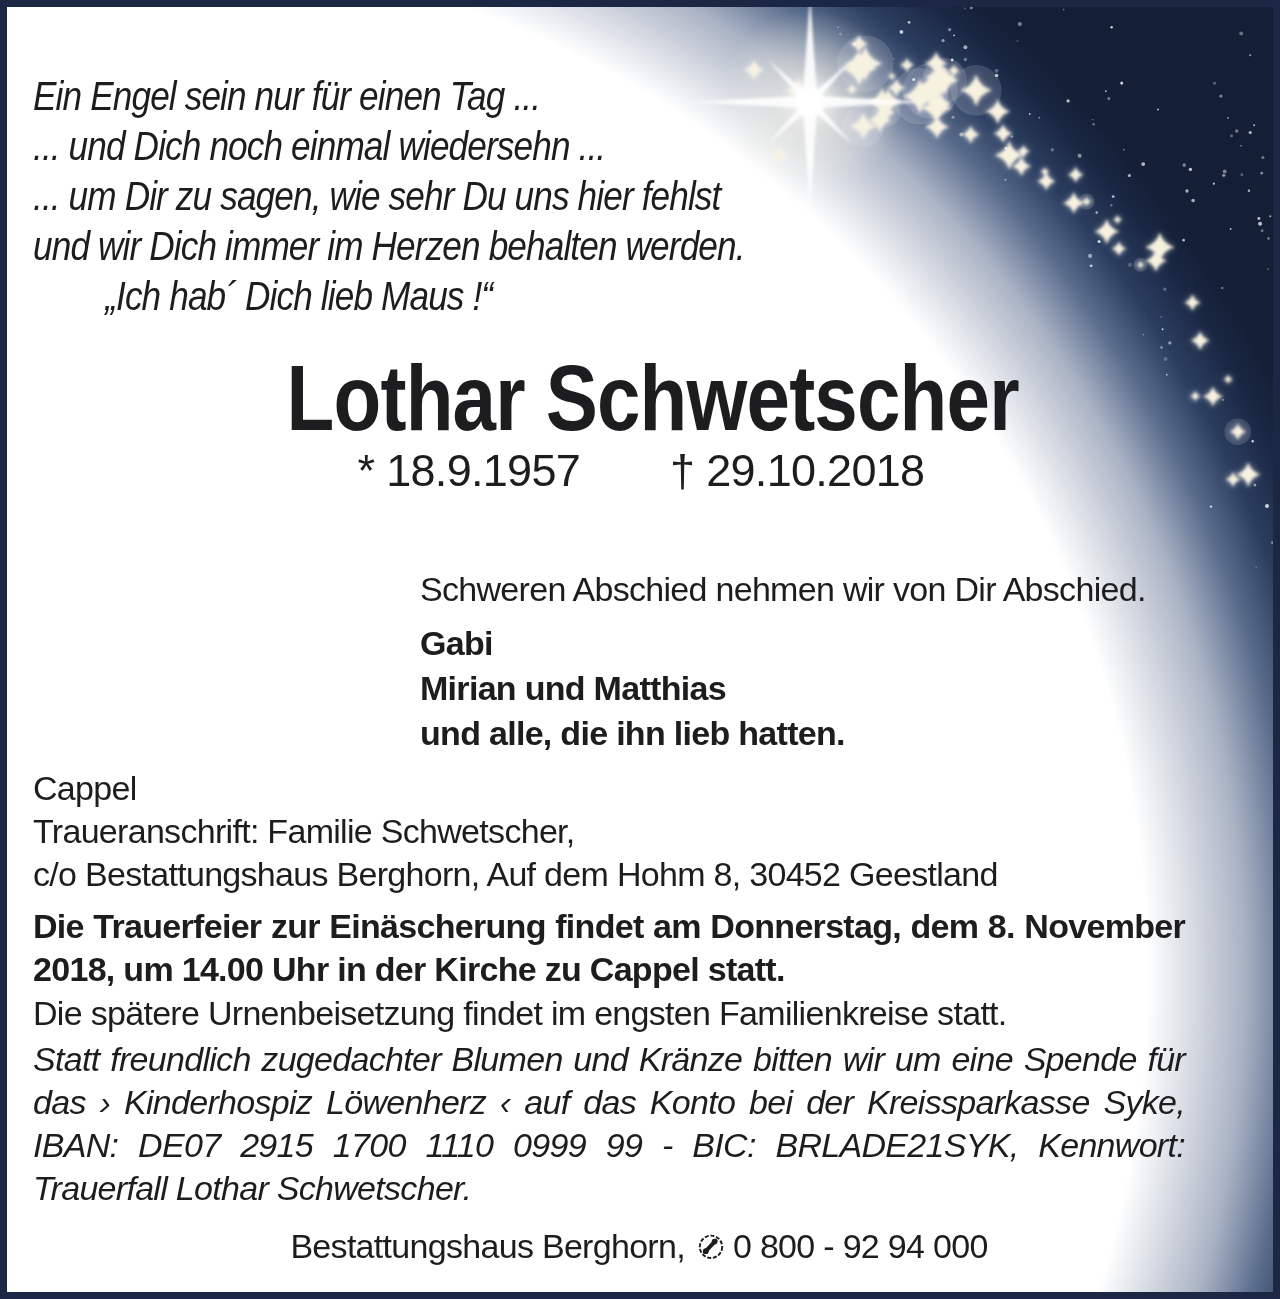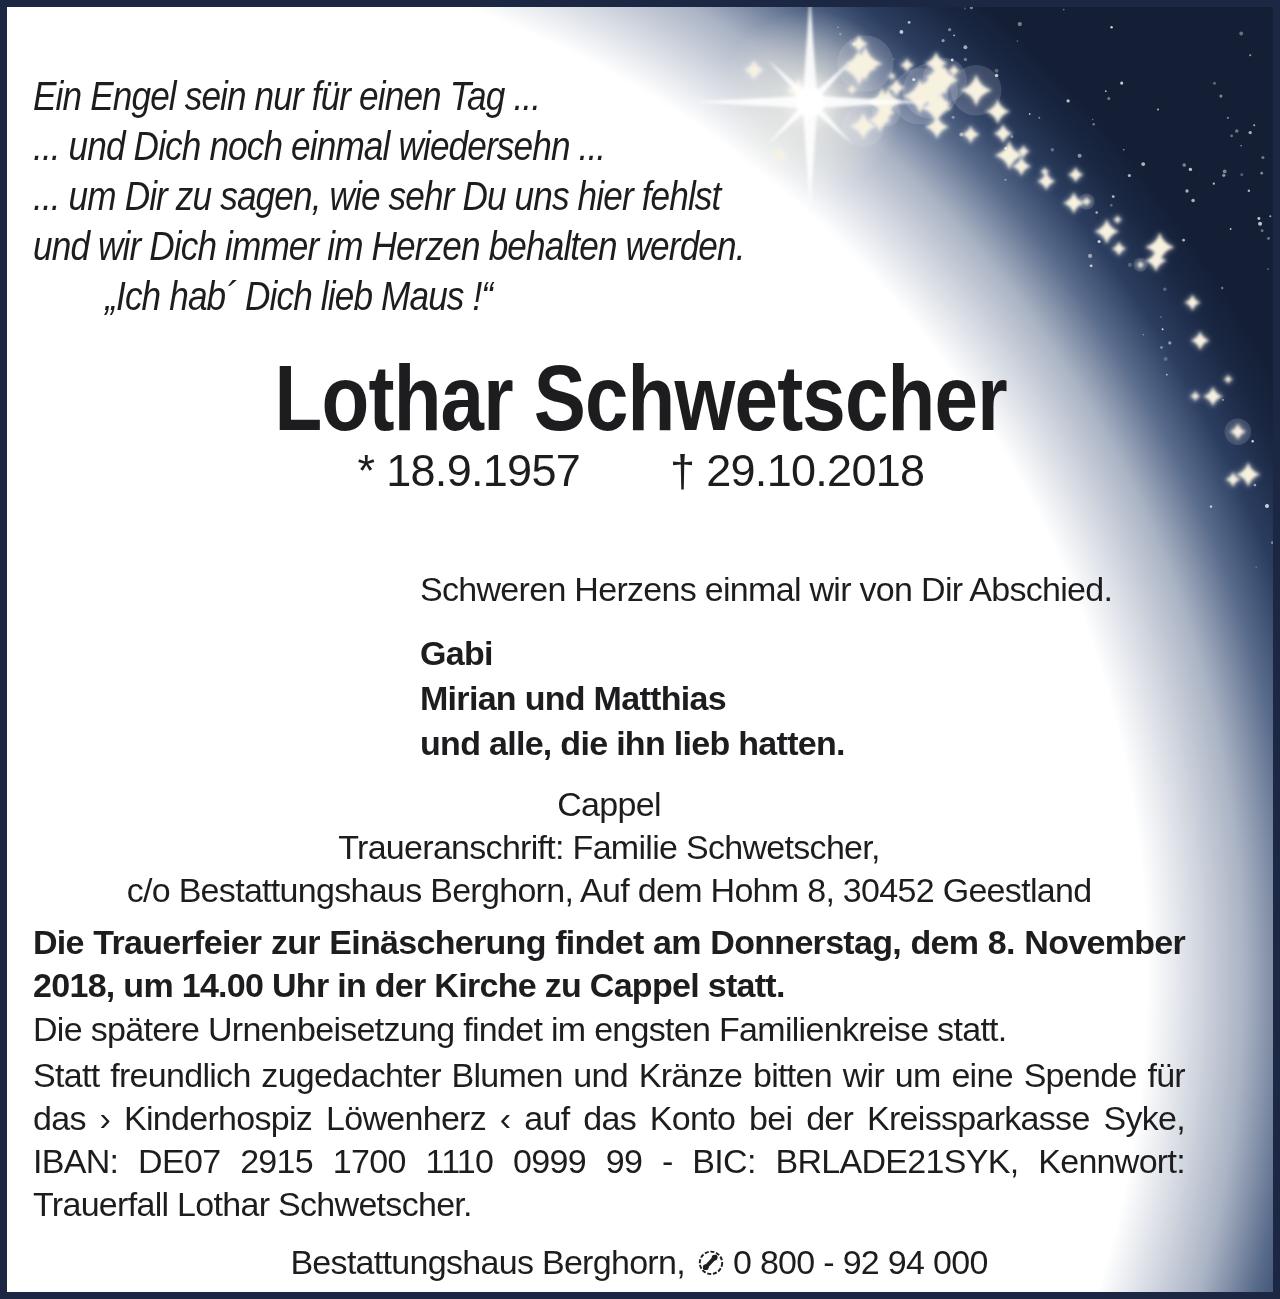--- a/index.html
+++ b/index.html
@@ -17,33 +17,33 @@
   .stars{position:absolute;inset:0;z-index:1;pointer-events:none;}
   .stars svg{display:block;width:100%;height:100%;}
   .content{
     position:relative;z-index:2;height:100%;box-sizing:border-box;
     padding:0 88px 0 26px;color:#1d1d1f;
     font-size:34px;letter-spacing:-0.7px;line-height:44px;
   }
   .poem{margin-top:64px;font-style:italic;font-size:40px;line-height:50px;
         letter-spacing:-1px;transform:scaleX(0.88);transform-origin:0 0;white-space:nowrap;}
   .poem .q{display:block;padding-left:82px;}
-  .name-row{margin-top:29px;text-align:center;position:relative;left:32px;
+  .name-row{margin-top:29px;text-align:center;position:relative;left:44px;
             font-size:92px;line-height:96px;font-weight:bold;white-space:nowrap;}
   .name-row .nm{display:inline-block;transform:scaleX(0.85);letter-spacing:-1px;}
   .dates-row{margin-top:4px;text-align:center;position:relative;left:32px;
              font-size:45px;line-height:42px;white-space:nowrap;}
   .dates-row .d2{margin-left:90px;}
   .farewell{margin-top:75px;margin-left:387px;line-height:44px;}
-  .mourners{margin-top:20px;margin-left:387px;font-weight:bold;line-height:45px;}
-  .address{margin-top:17px;line-height:43px;text-align:center;}
+  .mourners{margin-top:10px;margin-left:387px;font-weight:bold;line-height:45px;}
+  .address{margin-top:11px;line-height:43px;}
   .para{margin:0;text-align:justify;text-align-last:left;line-height:43px;}
   .p1{margin-top:9px;font-weight:bold;}
   .p2{margin-top:1px;}
-  .p3{margin-top:3px;}
+  .p3{margin-top:3px;font-style:italic;}
   .footer-line{margin-top:16px;text-align:center;position:relative;left:30px;
                line-height:40px;white-space:nowrap;}
   .phone-ic{display:inline-block;vertical-align:-4px;margin:0 6px 0 10px;}
 </style>
 </head>
 <body>
 
 <div class="page">
   <div class="sky"></div>
   <div class="stars" id="stars">
@@ -307,21 +307,21 @@
 
     <div class="name-row">
       <span class="nm">Lothar Schwetscher</span>
     </div>
 
     <div class="dates-row">
       <span class="d1">* 18.9.1957</span><span class="d2">† 29.10.2018</span>
     </div>
 
     <div class="farewell">
-      <span>Schweren Herzens einmal wir von Dir Abschied.</span><br>
+      <span>Schweren Abschied nehmen wir von Dir Abschied.</span><br>
     </div>
 
     <div class="mourners">
       <span>Gabi</span><br>
       <span>Mirian und Matthias</span><br>
       <span>und alle, die ihn lieb hatten.</span>
     </div>
 
     <div class="address">
       <span>Cappel</span><br>

